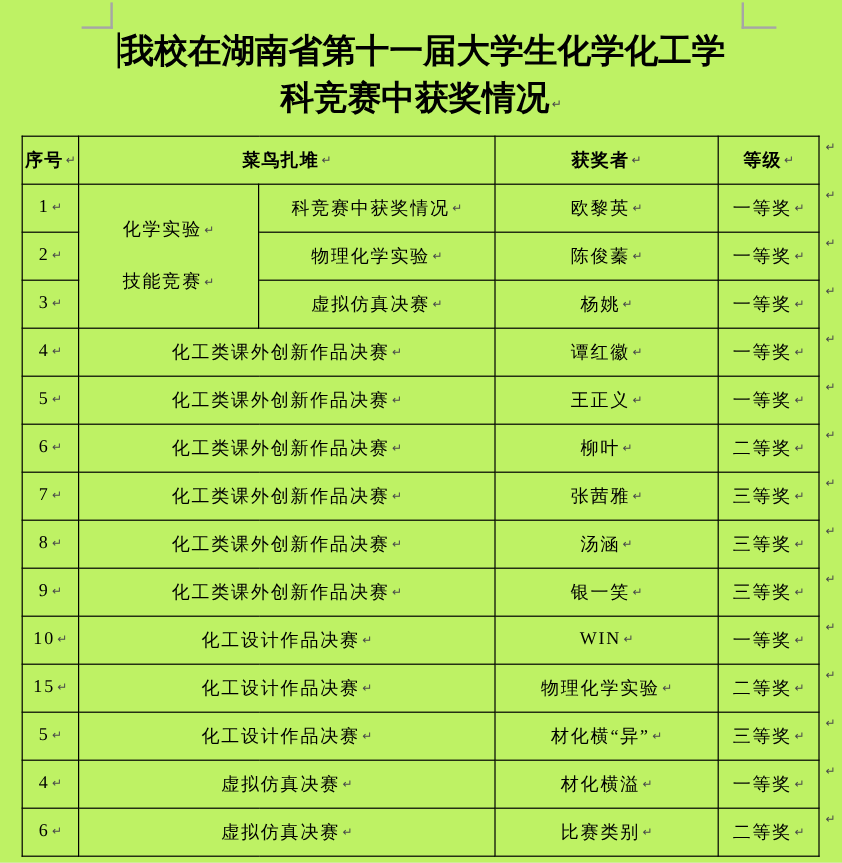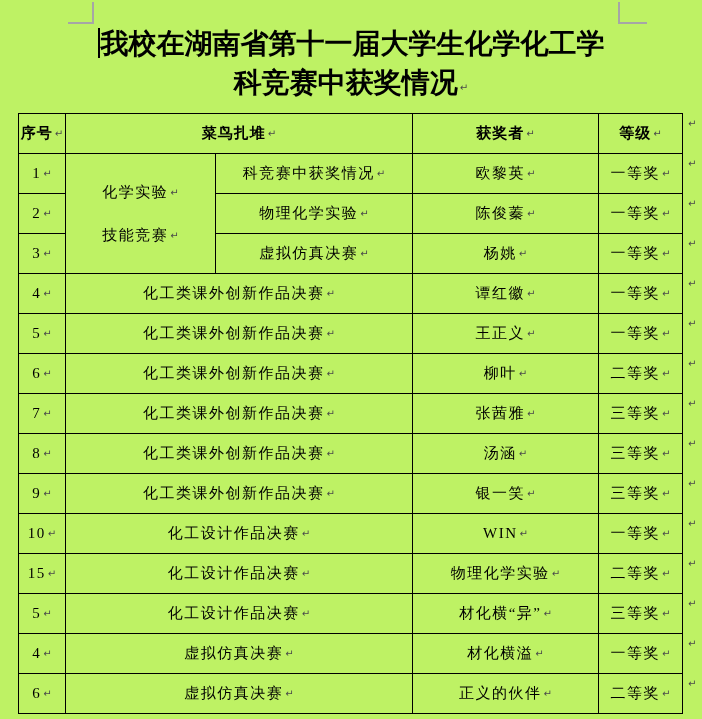--- a/index.html
+++ b/index.html
@@ -153,21 +153,21 @@
         </tr>
         <tr>
           <td class="num"><span>4</span><span class="pmark">↵</span></td>
           <td colspan="2"><span>虚拟仿真决赛</span><span class="pmark">↵</span></td>
           <td><span>材化横溢</span><span class="pmark">↵</span></td>
           <td><span>一等奖</span><span class="pmark">↵</span></td>
         </tr>
         <tr>
           <td class="num"><span>6</span><span class="pmark">↵</span></td>
           <td colspan="2"><span>虚拟仿真决赛</span><span class="pmark">↵</span></td>
-          <td><span>正义的伙伴</span><span class="pmark">↵</span></td>
+          <td><span>比赛类别</span><span class="pmark">↵</span></td>
           <td><span>二等奖</span><span class="pmark">↵</span></td>
         </tr>
       </tbody>
   </table>
 
   <div class="rowmarks" id="rowmarks">
       <div class="rm">
         <span class="pmark">↵</span>
       </div>
       <div class="rm">

